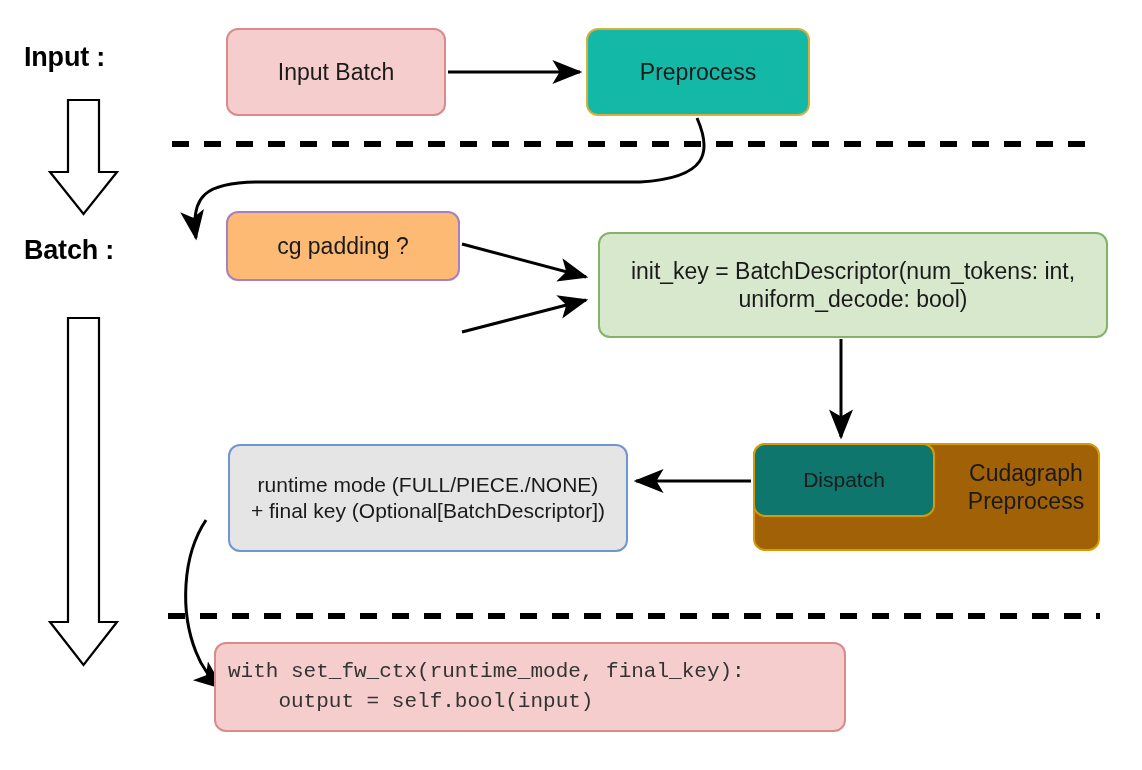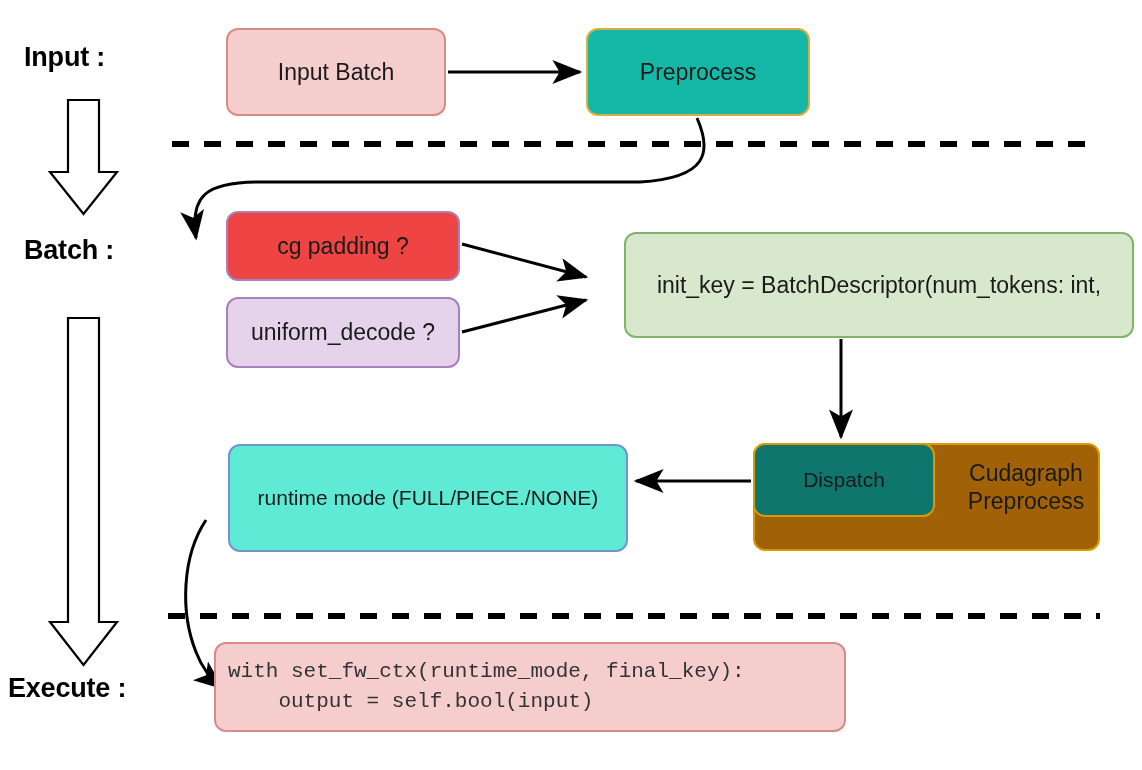--- a/index.html
+++ b/index.html
@@ -49,24 +49,24 @@
     font-size: 23px;
     color: #1a1a1a;
     line-height: 1.22;
     padding: 2px 10px;
   }
   .node .node-text { display: block; width: 100%; }
 
   
   .n-input-batch   { background: #f5cdcd; border-color: #d98b8b; }
   .n-preprocess    { background: #14b8a6; border-color: #d9ae3c; }
-  .n-cg-padding    { background: #ef4444; border-color: #a87fbf; }
+  .n-cg-padding    { background: #fdba74; border-color: #a87fbf; }
   .n-uniform-dec   { background: #e4d3ea; border-color: #a87fbf; }
   .n-initkey       { background: #d7e8cd; border-color: #82b366; }
-  .n-runtime       { background: #5eead4; border-color: #7096cf; }
+  .n-runtime       { background: #e5e5e5; border-color: #7096cf; }
   .n-dispatcher    { background: #a16207; border-color: #d79b00; }
   .n-dispatch      { background: #0f766e; border-color: #d79b00; }
   .n-code {
     background: #f5cdcd;
     border-color: #d98b8b;
     font-family: "Liberation Mono", monospace;
     font-size: 21px;
     color: #333333;
     justify-content: flex-start;
     align-items: center;
@@ -116,47 +116,45 @@
     <line x1="751" y1="481" x2="636" y2="481" stroke="#000000" stroke-width="3" marker-end="url(#ah)"></line>
 
     <path d="M206,520 C 182,556 180,612 196,652
              C 202,668 212,680 222,688" fill="none" stroke="#000000" stroke-width="3" marker-end="url(#ah)"></path>
   </svg>
 
   <div class="stage-label" style="left:24px; top:42px;">Input :</div>
 
   <div class="stage-label" style="left:24px; top:235px;">Batch :</div>
 
-  <div class="stage-label" style="left:8px; top:673px;">Execute :</div>
 
   <div class="node n-input-batch" style="left:226px; top:28px; width:220px; height:88px;">
     <span class="node-text">Input Batch</span>
   </div>
 
   <div class="node n-preprocess" style="left:586px; top:28px; width:224px; height:88px;">
     <span class="node-text">Preprocess</span>
   </div>
 
   <div class="node n-cg-padding" style="left:226px; top:211px; width:234px; height:70px;">
     <span class="node-text">cg padding ?</span>
   </div>
 
-  <div class="node n-uniform-dec" style="left:226px; top:297px; width:234px; height:71px;">
-    <span class="node-text">uniform_decode ?</span>
-  </div>
 
-  <div class="node n-initkey" style="left:624px; top:232px; width:510px; height:106px;">
+  <div class="node n-initkey" style="left:598px; top:232px; width:510px; height:106px;">
     <div style="width:100%;">
       <span class="node-text">init_key = BatchDescriptor(num_tokens: int,</span>
+      <span class="node-text">uniform_decode: bool)</span>
     </div>
   </div>
 
   <div class="node n-runtime" style="left:228px; top:444px; width:400px; height:108px; font-size:21px;">
     <div style="width:100%;">
       <span class="node-text">runtime mode (FULL/PIECE./NONE)</span>
+      <span class="node-text">+ final key (Optional[BatchDescriptor])</span>
     </div>
   </div>
 
   <div class="node n-dispatcher" style="left:753px; top:443px; width:347px; height:108px;">
     <div class="node-text">
       <span>Cudagraph</span><br>
       <span>Preprocess</span>
     </div>
   </div>
 

